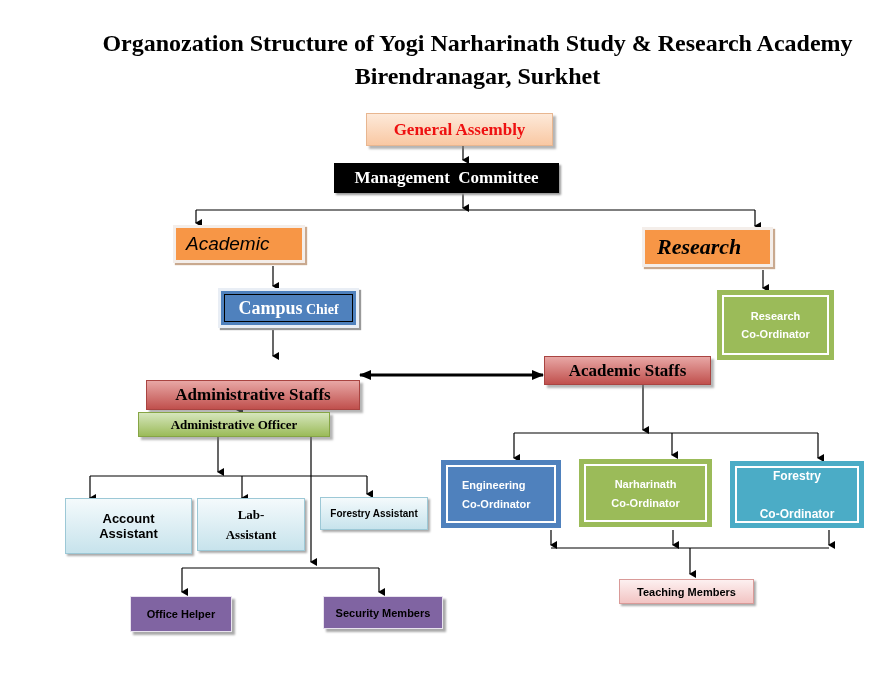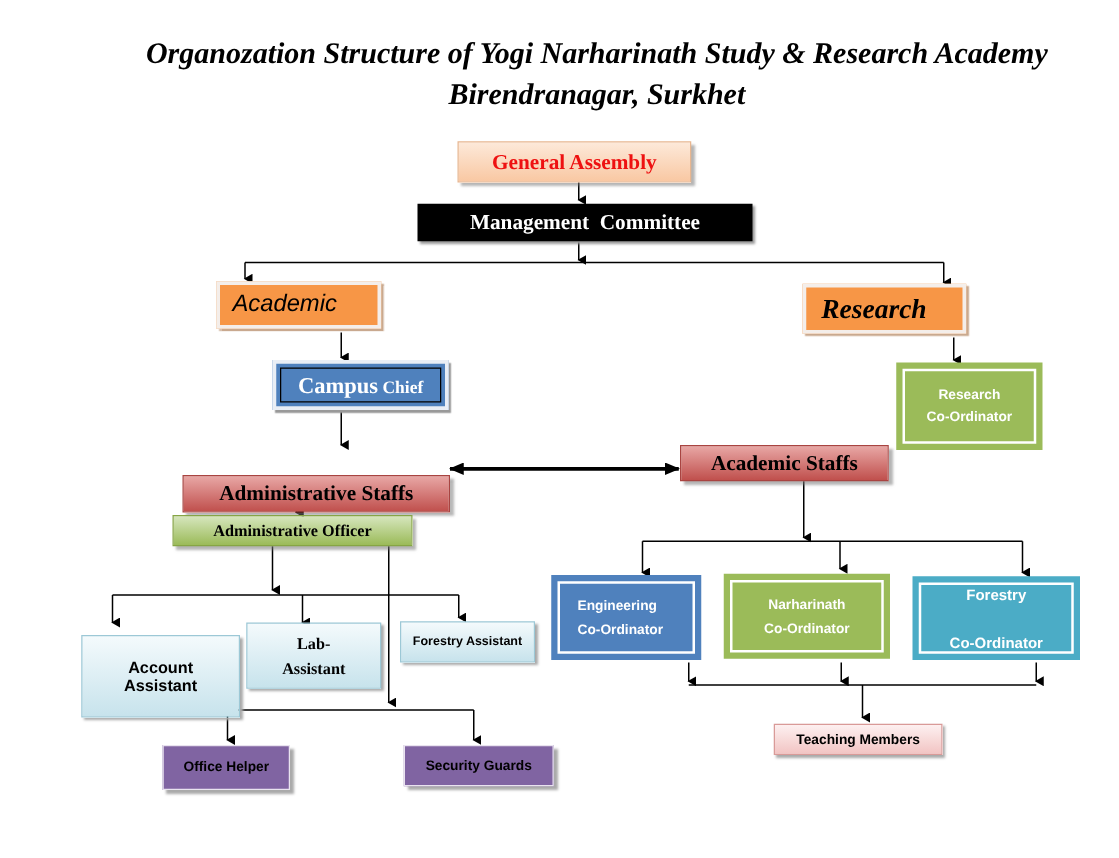--- a/index.html
+++ b/index.html
@@ -1,18 +1,18 @@
 <!DOCTYPE html>
 <html><head>
 <meta charset="utf-8">
 <style>
   html, body { margin:0; padding:0; background:#ffffff; }
   body { width:895px; height:686px; position:relative; overflow:hidden; font-family:"Liberation Serif", serif; }
   .abs { position:absolute; box-sizing:border-box; }
-  .title { font-family:"Liberation Serif", serif; font-style:italic; font-weight:bold; color:#000; text-align:center; white-space:nowrap; }
+  .title { font-family:"Liberation Serif", serif; font-weight:bold; color:#000; text-align:center; white-space:nowrap; }
   .node { display:flex; align-items:center; justify-content:center; text-align:center; box-sizing:border-box; }
   .shadow { box-shadow: 3px 3px 2px rgba(120,120,120,0.55); }
   svg.lines { position:absolute; left:0; top:0; }
 </style>
 </head>
 <body>
 
 <div class="abs title" style="left:60px; top:30px; width:835px; font-size:24px;">Organozation Structure of Yogi Narharinath Study &amp; Research Academy</div>
 <div class="abs title" style="left:60px; top:63px; width:835px; font-size:24px;">Birendranagar, Surkhet</div>
 
@@ -69,21 +69,21 @@
     <line x1="829" y1="530" x2="829" y2="545" marker-end="url(#ah)"></line>
     <line x1="551" y1="548" x2="829" y2="548"></line>
     <line x1="690" y1="548" x2="690" y2="574" marker-end="url(#ah)"></line>
   </g>
 </svg>
 
 <div class="abs node shadow" style="left:366px; top:113px; width:187px; height:33px; background:linear-gradient(#fde9d9,#f9c8a3); border:1px solid #e8b690;">
   <span style="font-family:'Liberation Serif',serif; font-weight:bold; font-size:17px; color:#ee1111;">General Assembly</span>
 </div>
 
-<div class="abs node" style="left:334px; top:163px; width:268px; height:30px; background:#000; box-shadow:2px 2px 2px #999;">
+<div class="abs node" style="left:334px; top:163px; width:225px; height:30px; background:#000; box-shadow:2px 2px 2px #999;">
   <span style="font-family:'Liberation Serif',serif; font-weight:bold; font-size:17px; color:#fff; white-space:pre;">Management  Committee</span>
 </div>
 
 <div class="abs node" style="left:173px; top:225px; width:132px; height:38px; background:#f79646; border:3px solid #f4eeea; box-shadow:2px 2px 1px #c9a98f; justify-content:flex-start; padding-left:10px;">
   <span style="font-family:'Liberation Sans',sans-serif; font-weight:normal; font-style:italic; font-size:19px; color:#000;">Academic</span>
 </div>
 
 <div class="abs node" style="left:642px; top:227px; width:131px; height:40px; background:#f79646; border:3px solid #f4eeea; box-shadow:2px 2px 1px #c9a98f; justify-content:flex-start; padding-left:12px;">
   <span style="font-family:'Liberation Serif',serif; font-weight:bold; font-style:italic; font-size:22px; color:#000;">Research</span>
 </div>
@@ -108,21 +108,21 @@
 </div>
 
 <div class="abs node shadow" style="left:544px; top:356px; width:167px; height:29px; background:linear-gradient(#e8a7a5,#c0504d); border:1px solid #a94441;">
   <span style="font-family:'Liberation Serif',serif; font-weight:bold; font-size:17px; color:#000;">Academic Staffs</span>
 </div>
 
 <div class="abs node shadow" style="left:138px; top:412px; width:192px; height:25px; background:linear-gradient(#d6e6bd,#9bbb59); border:1px solid #86a545;">
   <span style="font-family:'Liberation Serif',serif; font-weight:bold; font-size:13px; color:#000;">Administrative Officer</span>
 </div>
 
-<div class="abs node" style="left:65px; top:498px; width:127px; height:66px; background:linear-gradient(#f4fafc,#c7e3ec); border:1px solid #9cc8d6; box-shadow:2px 2px 2px #aaa; flex-direction:column;margin-top:10px;">
+<div class="abs node" style="left:65px; top:498px; width:127px; height:56px; background:linear-gradient(#f4fafc,#c7e3ec); border:1px solid #9cc8d6; box-shadow:2px 2px 2px #aaa; flex-direction:column;">
   <span style="font-family:'Liberation Sans',sans-serif; font-weight:bold; font-size:13px; color:#000;">Account</span>
   <span style="font-family:'Liberation Sans',sans-serif; font-weight:bold; font-size:13px; color:#000;">Assistant</span>
 </div>
 
 <div class="abs node" style="left:197px; top:498px; width:108px; height:53px; background:linear-gradient(#f4fafc,#c7e3ec); border:1px solid #9cc8d6; box-shadow:2px 2px 2px #aaa; flex-direction:column; gap:4px;">
   <span style="font-family:'Liberation Serif',serif; font-weight:bold; font-size:13px; color:#000;">Lab-</span>
   <span style="font-family:'Liberation Serif',serif; font-weight:bold; font-size:13px; color:#000;">Assistant</span>
 </div>
 
 <div class="abs node" style="left:320px; top:497px; width:108px; height:33px; background:linear-gradient(#f4fafc,#c7e3ec); border:1px solid #9cc8d6; box-shadow:2px 2px 2px #aaa;">
@@ -148,18 +148,18 @@
     <span style="font-family:'Liberation Sans',sans-serif; font-weight:bold; font-size:12px; color:#fff;">Forestry</span>
     <span style="font-family:'Liberation Sans',sans-serif; font-weight:bold; font-size:12px; color:#fff;">Co-Ordinator</span>
   </div>
 </div>
 
 <div class="abs node" style="left:130px; top:596px; width:102px; height:36px; background:#8064a2; border:1px solid #e9e3ef; box-shadow:3px 3px 2px #aaa;">
   <span style="font-family:'Liberation Sans',sans-serif; font-weight:bold; font-size:11px; color:#000;">Office Helper</span>
 </div>
 
 <div class="abs node" style="left:323px; top:596px; width:120px; height:33px; background:#8064a2; border:1px solid #e9e3ef; box-shadow:3px 3px 2px #aaa;">
-  <span style="font-family:'Liberation Sans',sans-serif; font-weight:bold; font-size:11px; color:#000;">Security Guards</span>
+  <span style="font-family:'Liberation Sans',sans-serif; font-weight:bold; font-size:11px; color:#000;">Security Members</span>
 </div>
 
 <div class="abs node" style="left:619px; top:579px; width:135px; height:25px; background:linear-gradient(#fdf0f0,#f2c4c3); border:1px solid #d99a98; box-shadow:2px 2px 2px #aaa;">
   <span style="font-family:'Liberation Sans',sans-serif; font-weight:bold; font-size:11px; color:#000;">Teaching Members</span>
 </div>
 
 </body></html>

